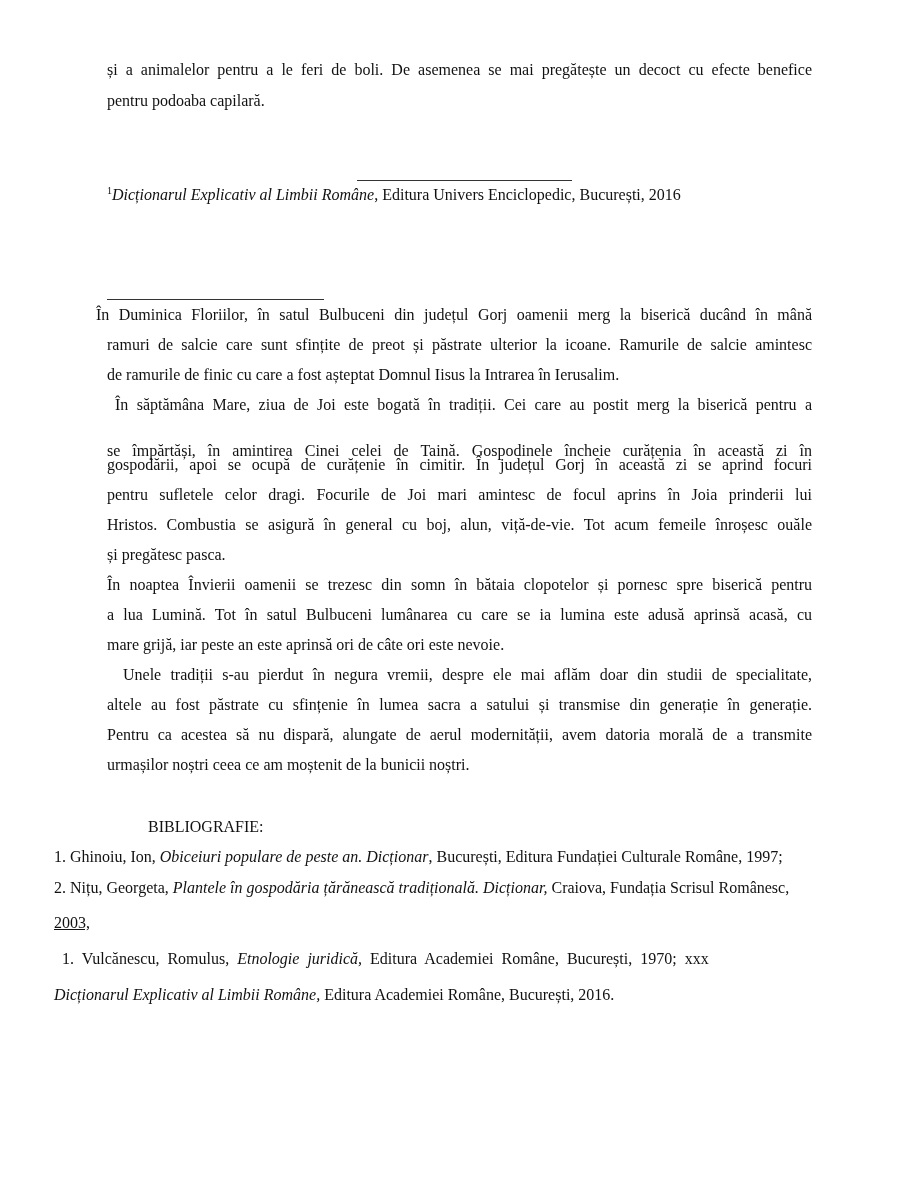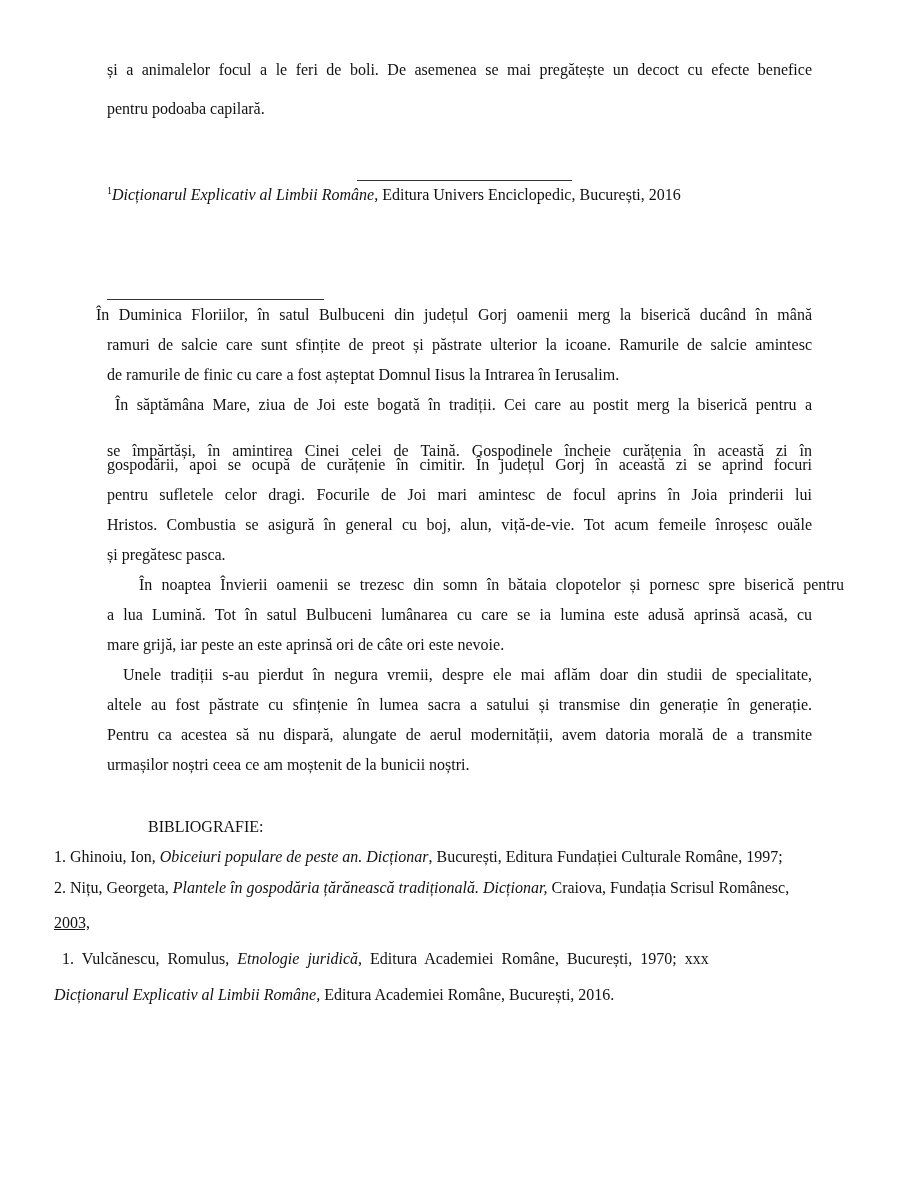--- a/index.html
+++ b/index.html
@@ -10,22 +10,22 @@
     }
     .line { position: absolute; white-space: nowrap; line-height: 20px; }
     .just { text-align: justify; text-align-last: justify; }
     .rule { position: absolute; height: 0; border-top: 1px solid #333; }
     sup { font-size: 10px; vertical-align: top; position: relative; top: -4px; }
     i { font-style: italic; }
   </style>
 </head>
 <body>
 
-<div class="line just" style="left:107px; top:60px; width:705px;">și a animalelor focul a le feri de boli. De asemenea se mai pregătește un decoct cu efecte benefice</div>
-<div class="line" style="left:107px; top:99px;">pentru podoaba capilară.</div>
+<div class="line just" style="left:107px; top:60px; width:705px;">și a animalelor pentru a le feri de boli. De asemenea se mai pregătește un decoct cu efecte benefice</div>
+<div class="line" style="left:107px; top:91px;">pentru podoaba capilară.</div>
 
 <div class="rule" style="left:357px; top:180px; width:215px;"></div>
 <div class="line" style="left:107px; top:185px;">
   <sup>1</sup><i>Dicționarul Explicativ al Limbii Române</i><span>, Editura Univers Enciclopedic, București, 2016</span>
 </div>
 
 <div class="rule" style="left:107px; top:299px; width:217px;"></div>
 
 <div>
   <div class="line just" style="left:96px; top:305px; width:716px;">În Duminica Floriilor, în satul Bulbuceni din județul Gorj oamenii merg la biserică ducând în mână</div>
@@ -36,21 +36,21 @@
 <div>
   <div class="line just" style="left:115px; top:395px; width:697px;">În săptămâna Mare, ziua de Joi este bogată în tradiții. Cei care au postit merg la biserică pentru a</div>
   <div class="line just" style="left:107px; top:425px; width:705px;margin-top:16px;">se împărtăși, în amintirea Cinei celei de Taină. Gospodinele încheie curățenia în această zi în</div>
   <div class="line just" style="left:107px; top:455px; width:705px;">gospodării, apoi se ocupă de curățenie în cimitir.  În județul Gorj în această zi se aprind focuri</div>
   <div class="line just" style="left:107px; top:485px; width:705px;">pentru sufletele celor dragi. Focurile de Joi mari amintesc de focul aprins în Joia prinderii lui</div>
   <div class="line just" style="left:107px; top:515px; width:705px;">Hristos. Combustia se asigură în general cu boj, alun, viță-de-vie. Tot acum femeile înroșesc ouăle</div>
   <div class="line" style="left:107px; top:545px;">și pregătesc pasca.</div>
 </div>
 
 <div>
-  <div class="line just" style="left:107px; top:575px; width:705px;margin-left:32px;">În noaptea Învierii oamenii se trezesc din somn în bătaia clopotelor și pornesc spre biserică pentru</div>
+  <div class="line just" style="left:107px; top:575px; width:705px;">În noaptea Învierii oamenii se trezesc din somn în bătaia clopotelor și pornesc spre biserică pentru</div>
   <div class="line just" style="left:107px; top:605px; width:705px;">a lua Lumină. Tot în satul Bulbuceni lumânarea cu care se ia lumina este adusă aprinsă acasă, cu</div>
   <div class="line" style="left:107px; top:635px;">mare grijă, iar peste an este aprinsă ori de câte ori este nevoie.</div>
 </div>
 
 <div>
   <div class="line just" style="left:123px; top:665px; width:689px;">Unele tradiții s-au pierdut în negura vremii, despre ele mai aflăm doar din studii de specialitate,</div>
   <div class="line just" style="left:107px; top:695px; width:705px;">altele au fost păstrate cu sfințenie în lumea sacra a satului și transmise din generație în generație.</div>
   <div class="line just" style="left:107px; top:725px; width:705px;">Pentru ca acestea să nu dispară, alungate de aerul modernității, avem datoria morală de a transmite</div>
   <div class="line" style="left:107px; top:755px;">urmașilor noștri ceea ce am moștenit de la bunicii noștri.</div>
 </div>

